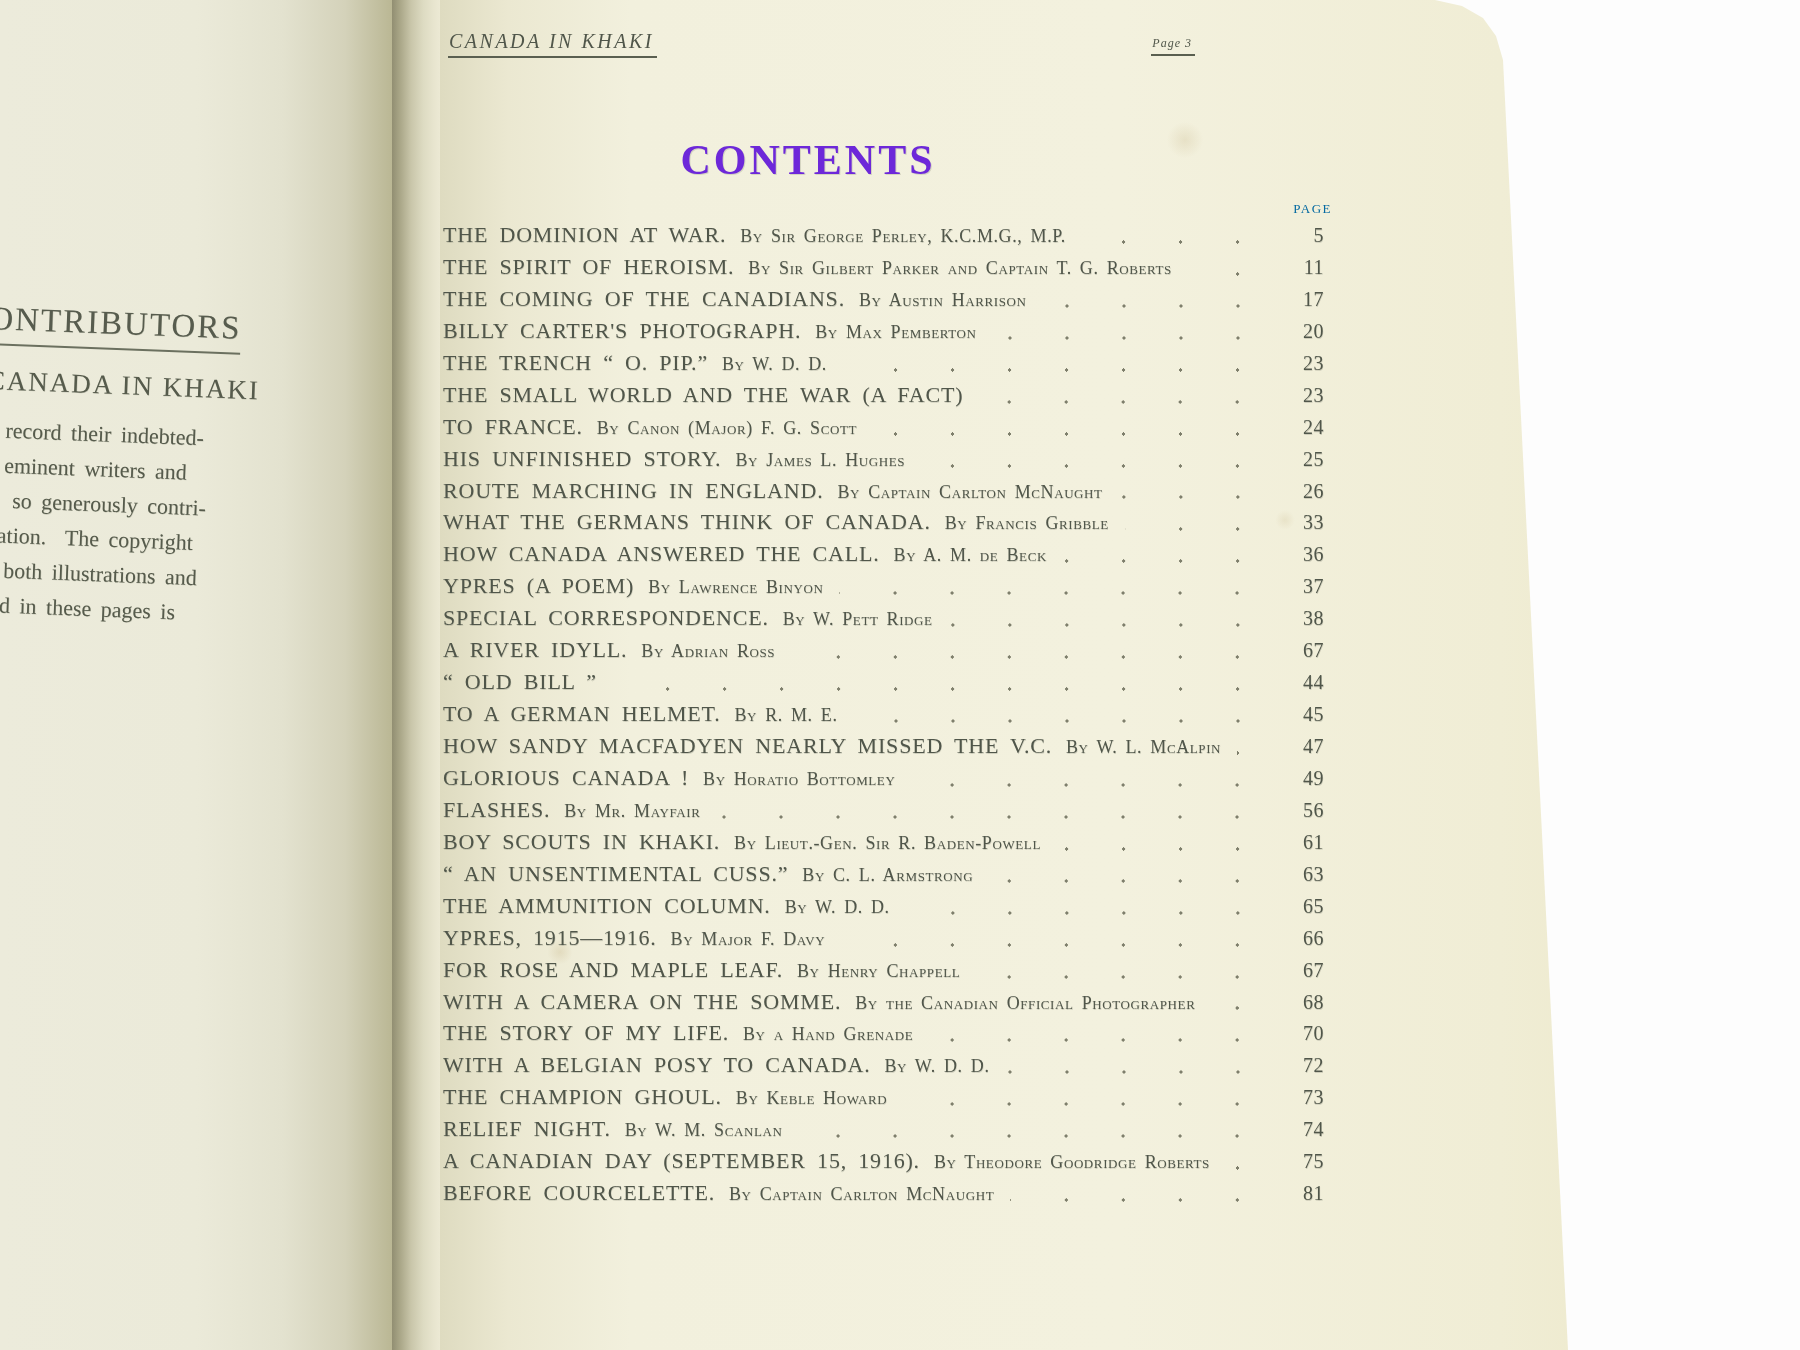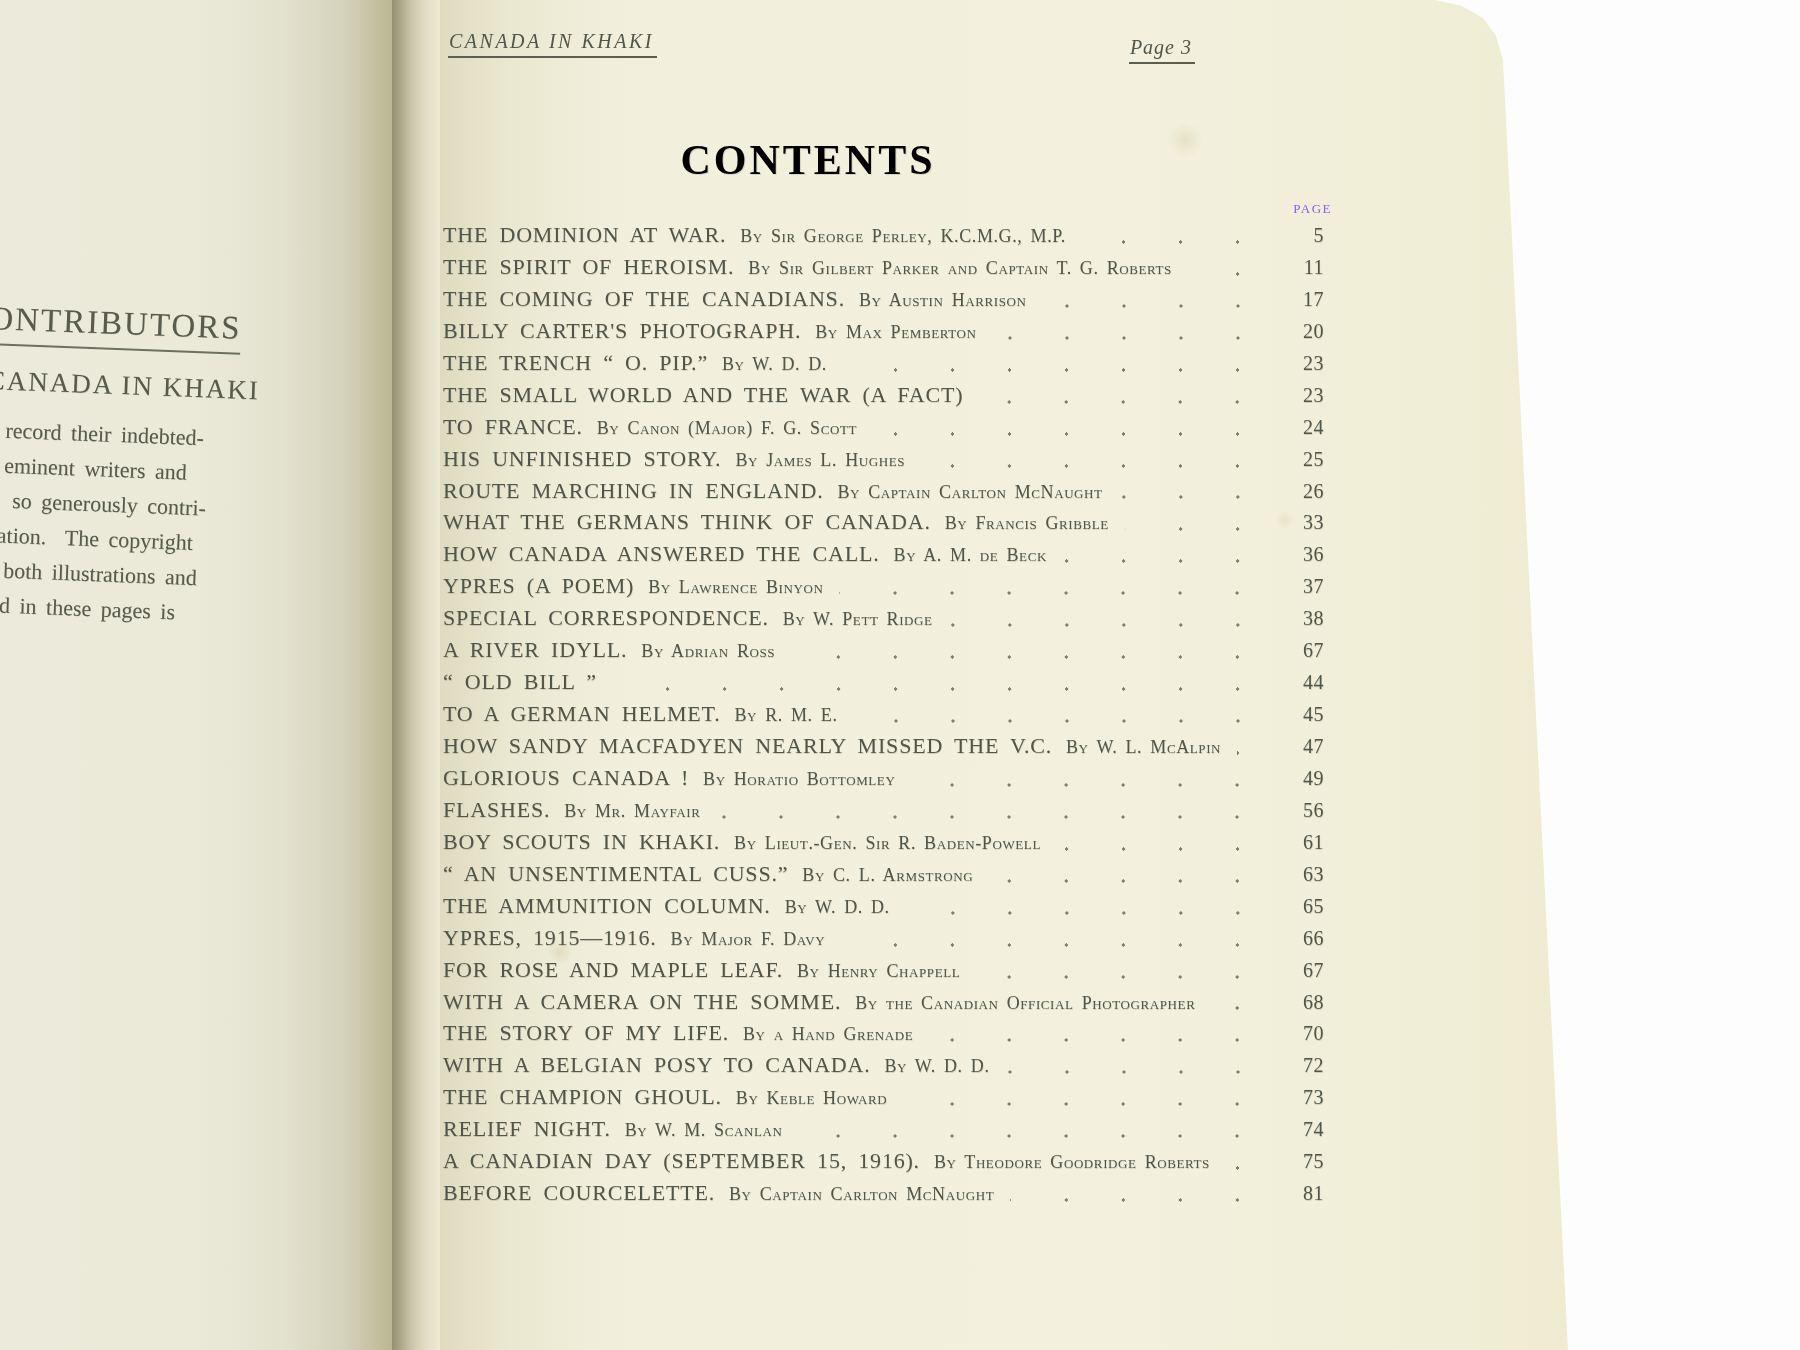--- a/index.html
+++ b/index.html
@@ -40,31 +40,31 @@
       radial-gradient(circle 18px at 120px 952px, rgba(190,170,120,.25), transparent 70%),
       radial-gradient(circle 14px at 845px 520px, rgba(190,170,120,.18), transparent 70%),
       linear-gradient(90deg,#dedbc0 0%,#ebe8d1 5%,#f2f0dd 14%,#f3f1de 50%,#f0edd5 78%,#ece7c7 94%,#e2dcba 100%);
   }
   .rp-content{position:absolute;left:0;top:0;width:1800px;height:1350px;color:#50564a;}
   .running-title{
     position:absolute;left:448px;top:30px;font-style:italic;font-size:20px;letter-spacing:2.5px;
   }
   .page-indicator{
     position:absolute;left:1075px;top:36px;width:120px;text-align:right;
-    font-style:italic;font-size:20px;letter-spacing:1px;
+    font-style:italic;font-size:12px;letter-spacing:1px;
   }
   .ul{display:inline-block;border-bottom:2px solid #5a5f50;padding:0 3px 3px 1px;white-space:pre;}
   .contents-title{
     position:absolute;left:443px;top:136px;width:730px;text-align:center;
-    font-size:42px;font-weight:bold;letter-spacing:3px;color:#000000;
+    font-size:42px;font-weight:bold;letter-spacing:3px;color:#6d28d9;
     text-shadow:1px 1px 0 rgba(93,100,82,0.2);white-space:pre;
   }
   .page-col-label{
     position:absolute;left:443px;top:201px;width:889px;text-align:right;
-    font-size:13px;letter-spacing:1.5px;color:#8b5cf6;white-space:pre;
+    font-size:13px;letter-spacing:1.5px;color:#0369a1;white-space:pre;
   }
   .toc{position:absolute;left:443px;top:222px;width:881px;}
   .toc-row{display:flex;align-items:baseline;height:31.95px;overflow:hidden;}
   .toc-row .t{
     flex:0 0 auto;font-size:22px;letter-spacing:0.8px;word-spacing:5px;white-space:pre;
     text-shadow:0.4px 0.5px 0 rgba(80,86,74,0.22);
   }
   .toc-row .a{
     flex:0 0 auto;margin-left:14px;font-size:18px;font-variant:small-caps;
     letter-spacing:0.6px;word-spacing:3px;white-space:pre;

